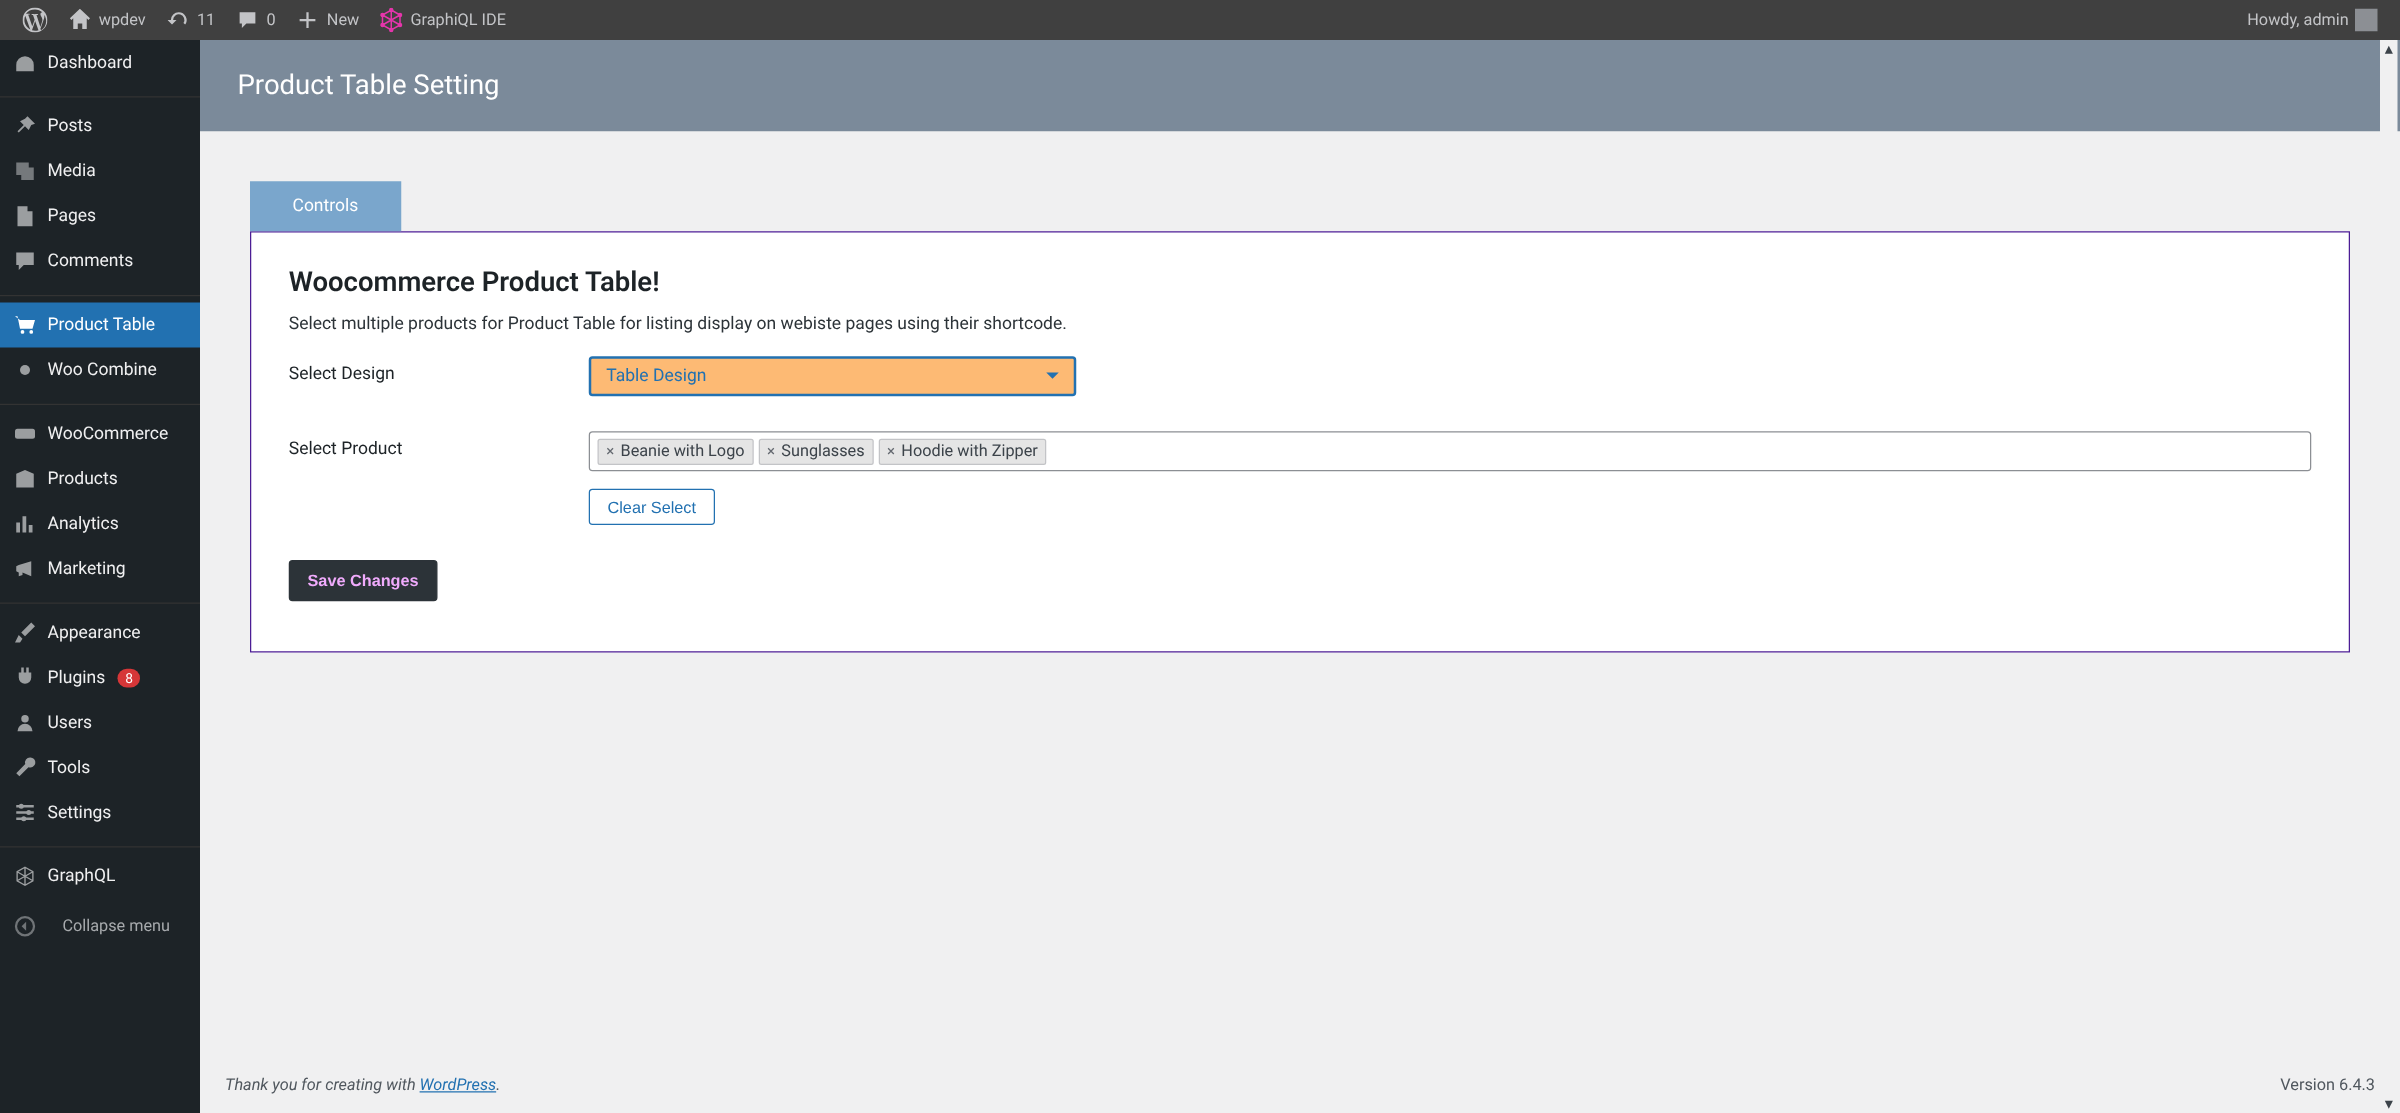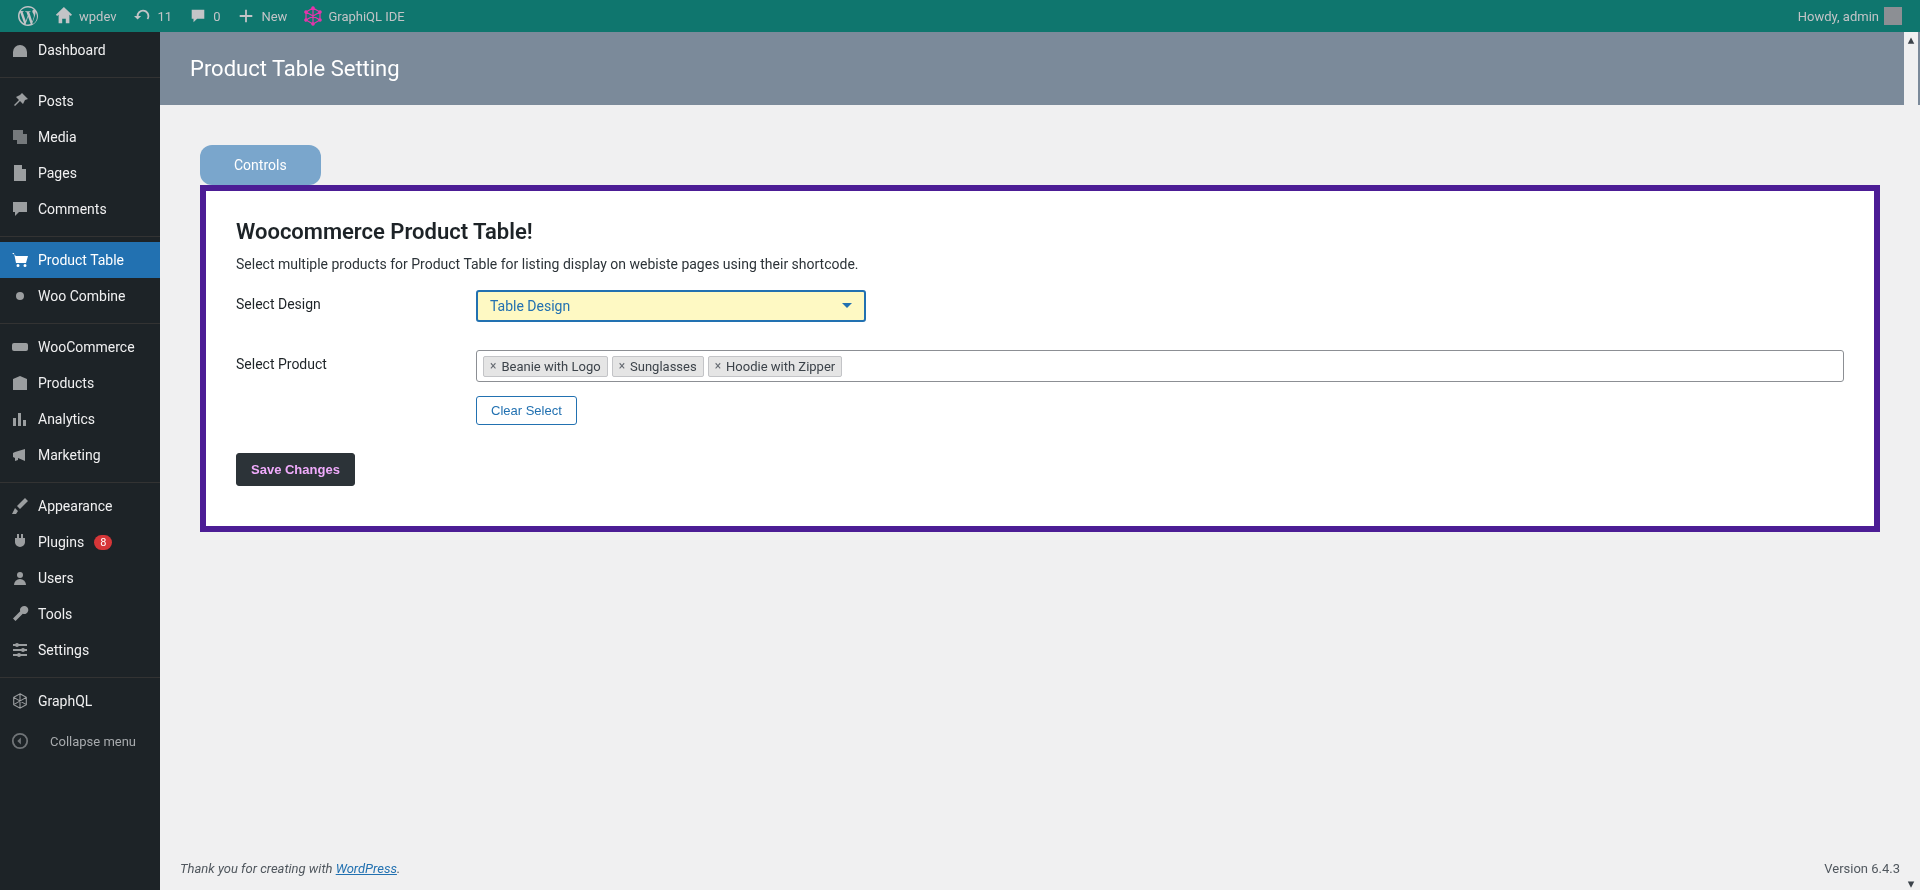--- a/index.html
+++ b/index.html
@@ -1,19 +1,19 @@
 <!DOCTYPE html>
 <html><head>
 <meta charset="utf-8">
 <style>
 * { box-sizing: border-box; margin: 0; padding: 0; }
 body { font-family: -apple-system, BlinkMacSystemFont, "Segoe UI", Roboto, sans-serif; background: #f0f0f1; color: #3c434a; font-size: 13px; }
 
 
-.adminbar { position: fixed; top: 0; left: 0; right: 0; height: 32px; background: #0f766e; color: #c3c4c7; display: flex; align-items: center; padding: 0 10px; z-index: 100; }
+.adminbar { position: fixed; top: 0; left: 0; right: 0; height: 32px; background: #404040; color: #c3c4c7; display: flex; align-items: center; padding: 0 10px; z-index: 100; }
 .adminbar-left { display: flex; align-items: center; gap: 0; }
 .adminbar-right { margin-left: auto; display: flex; align-items: center; gap: 8px; }
 .adminbar-item { display: flex; align-items: center; gap: 5px; padding: 0 8px; height: 32px; cursor: pointer; color: #c3c4c7; font-size: 13px; }
 .adminbar-icon { display: inline-flex; width: 20px; height: 20px; align-items: center; justify-content: center; }
 .graphiql-icon svg { color: #e535ab; }
 .avatar { width: 18px; height: 18px; background: #8c8f94; display: inline-block; }
 
 
 .sidebar { position: fixed; top: 32px; left: 0; width: 160px; bottom: 0; background: #1d2327; color: #c3c4c7; overflow-y: auto; }
 .side-item { display: flex; align-items: center; gap: 8px; padding: 8px 10px; cursor: pointer; font-size: 14px; color: #f0f0f1; position: relative; }
@@ -24,34 +24,34 @@
 .side-sep { height: 5px; border-bottom: 1px solid #333; margin: 5px 0; }
 .badge { background: #d63638; color: #fff; border-radius: 10px; font-size: 11px; padding: 1px 6px; margin-left: 2px; }
 .collapse-item { padding: 8px 10px; display: flex; align-items: center; gap: 20px; color: #a7aaad; font-size: 13px; cursor: pointer; margin-top: 4px; }
 
 
 .content { margin-left: 160px; margin-top: 32px; min-height: calc(100vh - 32px); display: flex; flex-direction: column; }
 .page-heading { background: #7b8a9a; color: #fff; padding: 24px 30px; font-size: 22px; font-weight: 400; }
 .inner { padding: 40px 40px 20px 40px; flex: 1; }
 
 .tab-nav { display: flex; }
-.tab { padding: 12px 34px; background: #7aa6cc; color: #fff; font-size: 14px; cursor: pointer; border-radius: 12px; }
-.panel { background: #fff; padding: 28px 30px 40px 30px; border: 6px solid #4c1d95; }
+.tab { padding: 12px 34px; background: #7aa6cc; color: #fff; font-size: 14px; cursor: pointer; }
+.panel { background: #fff; padding: 28px 30px 40px 30px; border: 1px solid #4c1d95; }
 
 .panel h2 { font-size: 22px; font-weight: 600; color: #1d2327; margin-bottom: 12px; }
 .panel-desc { color: #2c3338; margin-bottom: 18px; font-size: 14px; }
 
 .notice-box { border: 1px dashed #c3c4c7; padding: 12px 14px; font-size: 14px; margin-bottom: 26px; }
 .notice-box code { background: #eaeaea; padding: 2px 6px; font-family: Consolas, Monaco, monospace; font-size: 13px; }
 
 .form-row { display: flex; margin-bottom: 28px; }
 .form-label { width: 240px; padding-top: 6px; font-size: 14px; color: #1d2327; }
 .form-field { flex: 1; }
 
-.select-box { width: 390px; border: 2px solid #2271b1; border-radius: 3px; padding: 6px 30px 6px 12px; font-size: 14px; color: #2271b1; background: #fef9c3; position: relative; cursor: pointer; }
+.select-box { width: 390px; border: 2px solid #2271b1; border-radius: 3px; padding: 6px 30px 6px 12px; font-size: 14px; color: #2271b1; background: #fdba74; position: relative; cursor: pointer; }
 .select-box::after { content: ""; position: absolute; right: 12px; top: 50%; transform: translateY(-30%); border: 5px solid transparent; border-top-color: #2271b1; }
 
 .multi-box { border: 1px solid #8c8f94; border-radius: 3px; padding: 4px 6px; min-height: 32px; display: flex; flex-wrap: wrap; gap: 4px; align-items: center; background: #fff; }
 .tag { background: #e5e5e5; border: 1px solid #c3c4c7; border-radius: 2px; padding: 2px 6px; display: inline-flex; align-items: center; gap: 5px; font-size: 13px; }
 .tag-x { color: #646970; cursor: pointer; font-size: 12px; }
 
 .btn-outline { border: 1px solid #2271b1; color: #2271b1; background: #fff; padding: 6px 14px; border-radius: 3px; cursor: pointer; font-size: 13px; margin-top: 14px; }
 
 .btn-primary { background: #2c3338; color: #f0abfc; border: 1px solid #2c3338; padding: 8px 14px; border-radius: 3px; font-size: 13px; cursor: pointer; font-weight: 600; }
 

